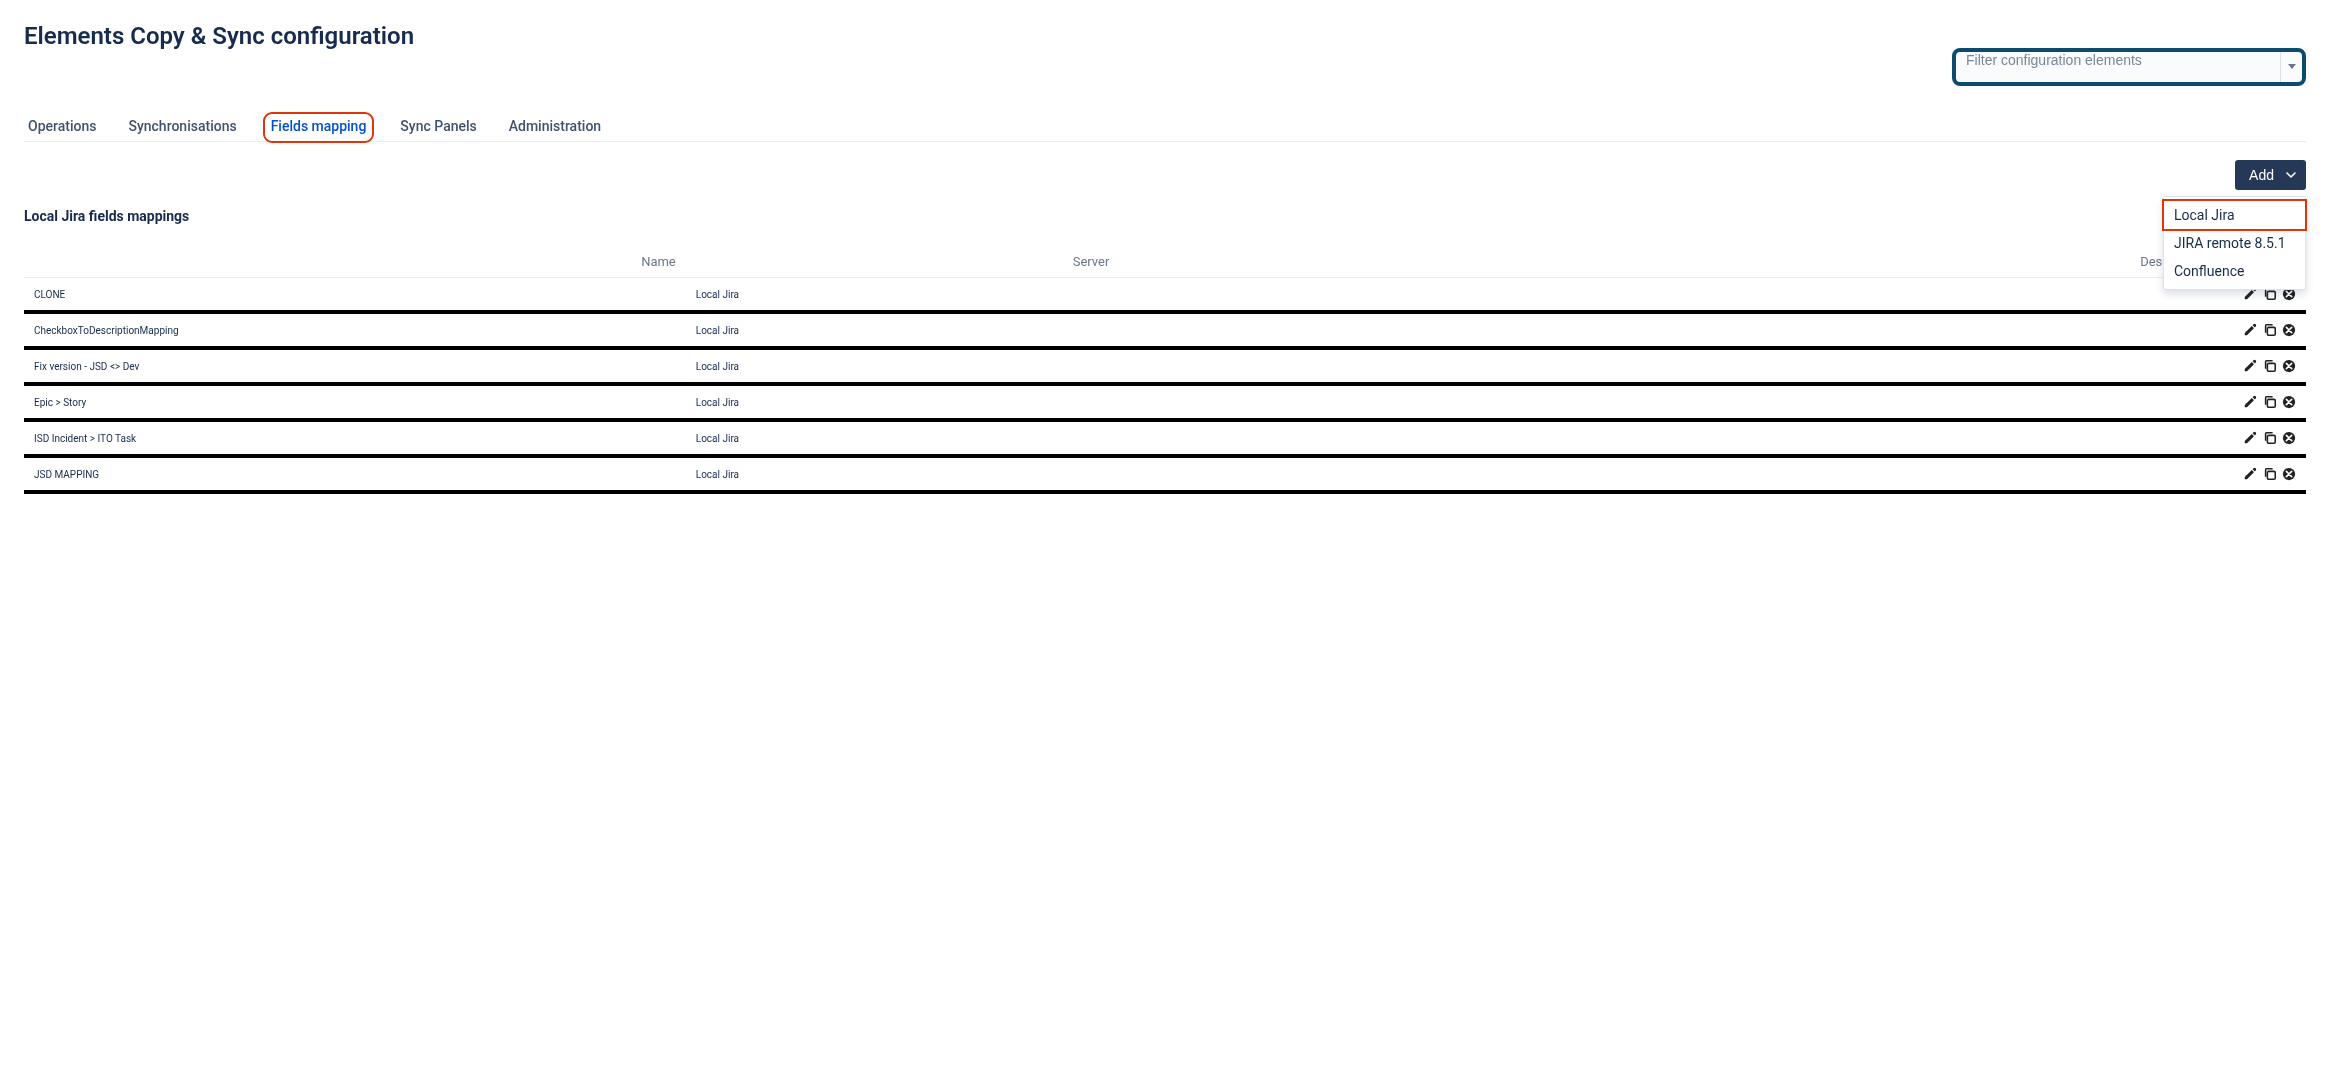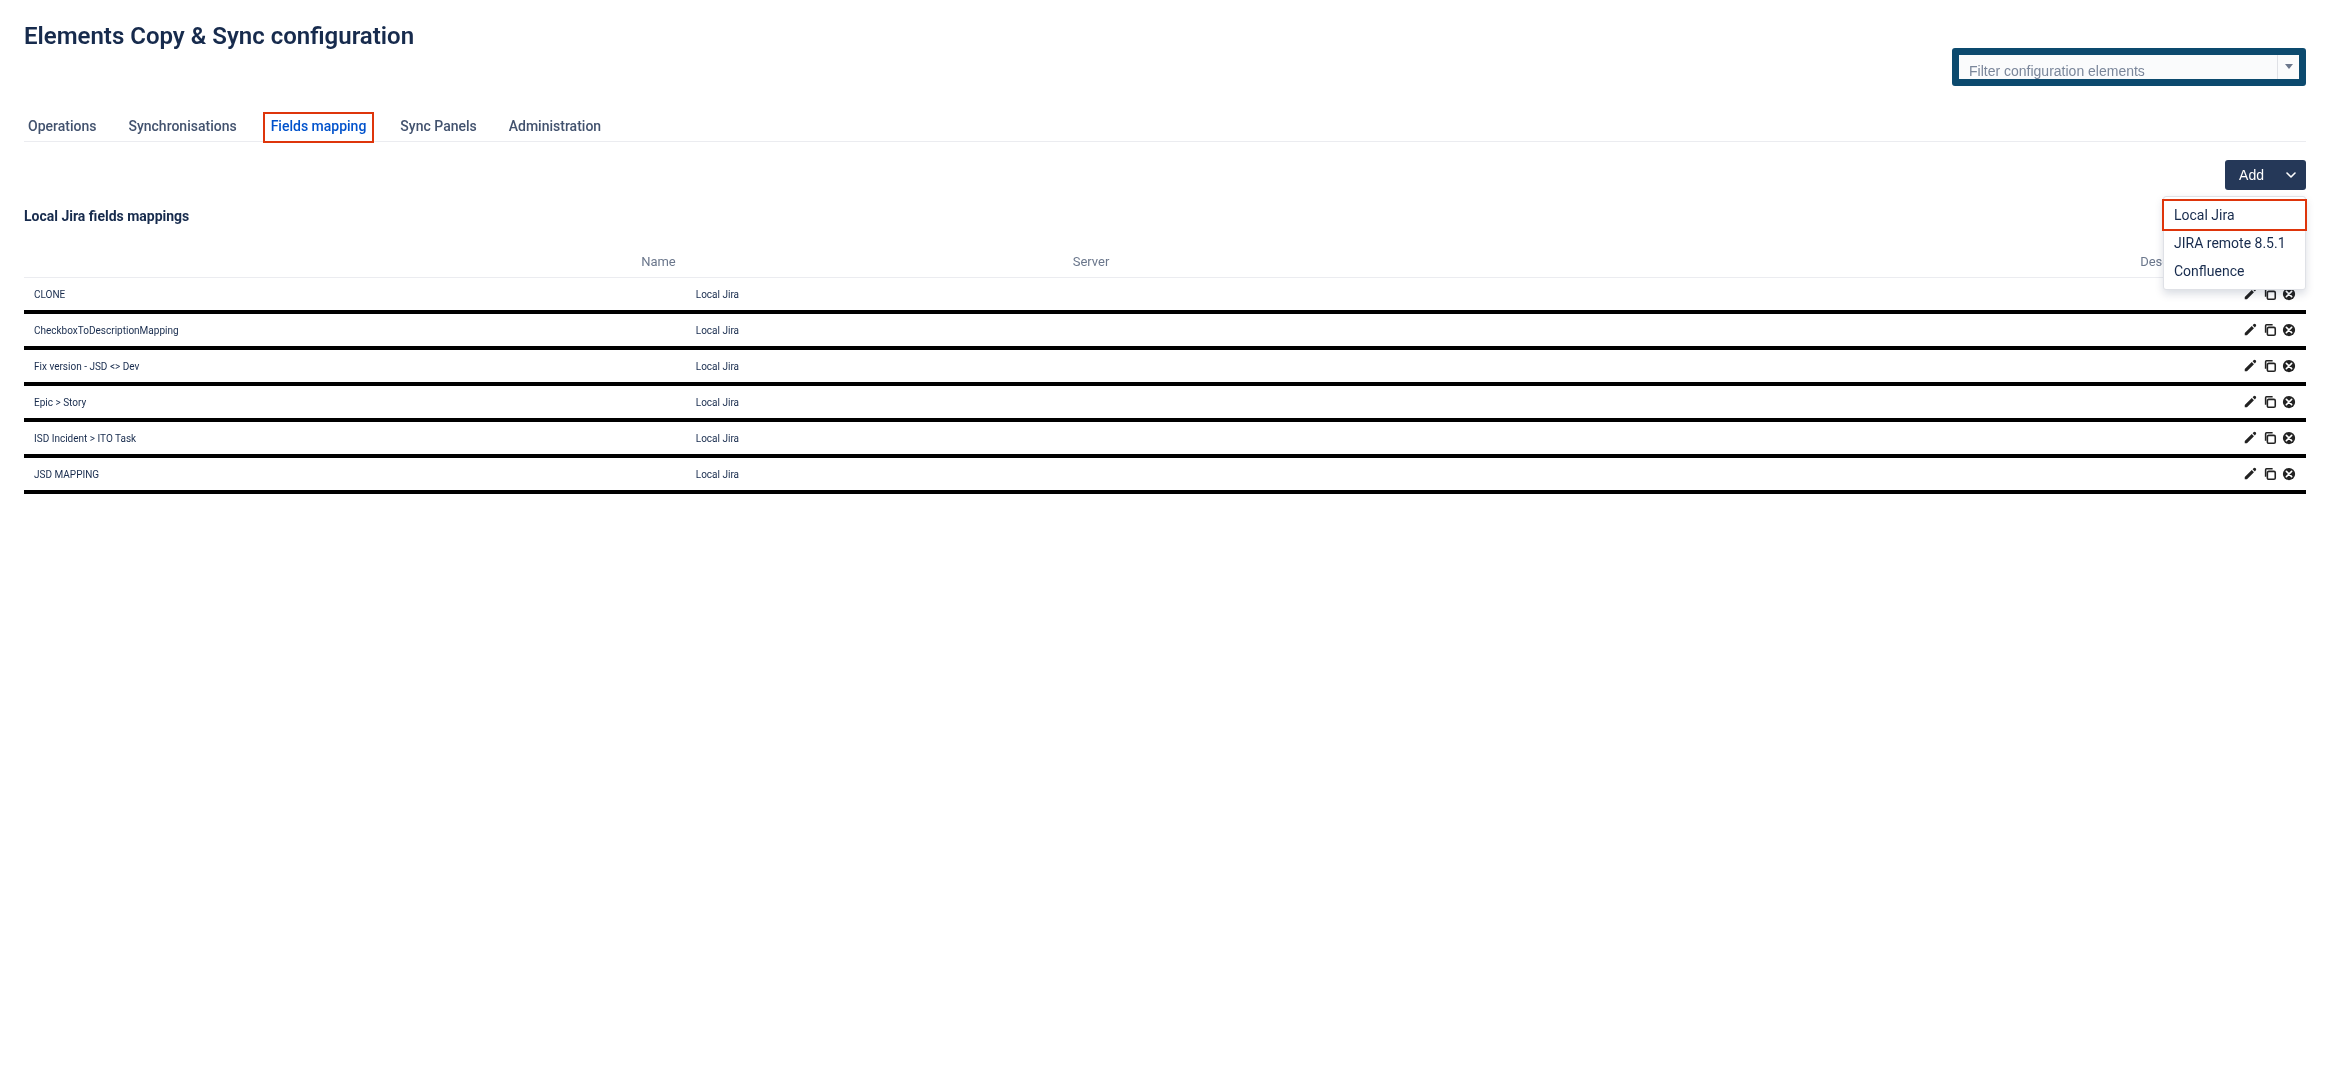--- a/index.html
+++ b/index.html
@@ -21,25 +21,25 @@
     font-weight: 600;
     margin: 6px 0 0 0;
     color: #172b4d;
   }
   .filter-wrap {
     margin-top: 32px;
   }
   .filter-select {
     width: 354px;
     height: 38px;
-    border: 7px solid #0c4a6e;
-    border-radius: 3px;
+    border: 4px solid #0c4a6e;
+    border-radius: 8px;
     background: #fafbfc;
     display: flex;
-    align-items: flex-end;
+    align-items: flex-start;
     justify-content: space-between;
     font-size: 14px;
     color: #7a869a;
   }
   .filter-select input {
     flex: 1;
     border: none;
     background: transparent;
     padding: 0 10px;
     font-size: 14px;
@@ -66,20 +66,21 @@
   }
   .tab {
     padding: 4px 2px 6px 2px;
     font-size: 14px;
     font-weight: 500;
     color: #42526e;
     cursor: pointer;
   }
   .tab.active {
     color: #0052cc;
+    border-radius: 9px;
   }
   .tab-highlight {
     border: 2px solid #de350b;
     padding: 4px 6px 7px 6px;
     margin: -2px -4px;
   }
   .button-row {
     display: flex;
     justify-content: flex-end;
     margin-top: 18px;
@@ -88,21 +89,21 @@
   .add-btn {
     background: #253858;
     color: #fff;
     border: none;
     border-radius: 3px;
     padding: 7px 10px 7px 14px;
     font-size: 14px;
     font-weight: 500;
     display: inline-flex;
     align-items: center;
-    gap: 22px;
+    gap: 12px;
     cursor: pointer;
   }
   .add-btn svg { display: block; }
   .dropdown {
     position: absolute;
     top: 36px;
     right: 0;
     width: 143px;
     background: #fff;
     border: 1px solid #dfe1e6;

